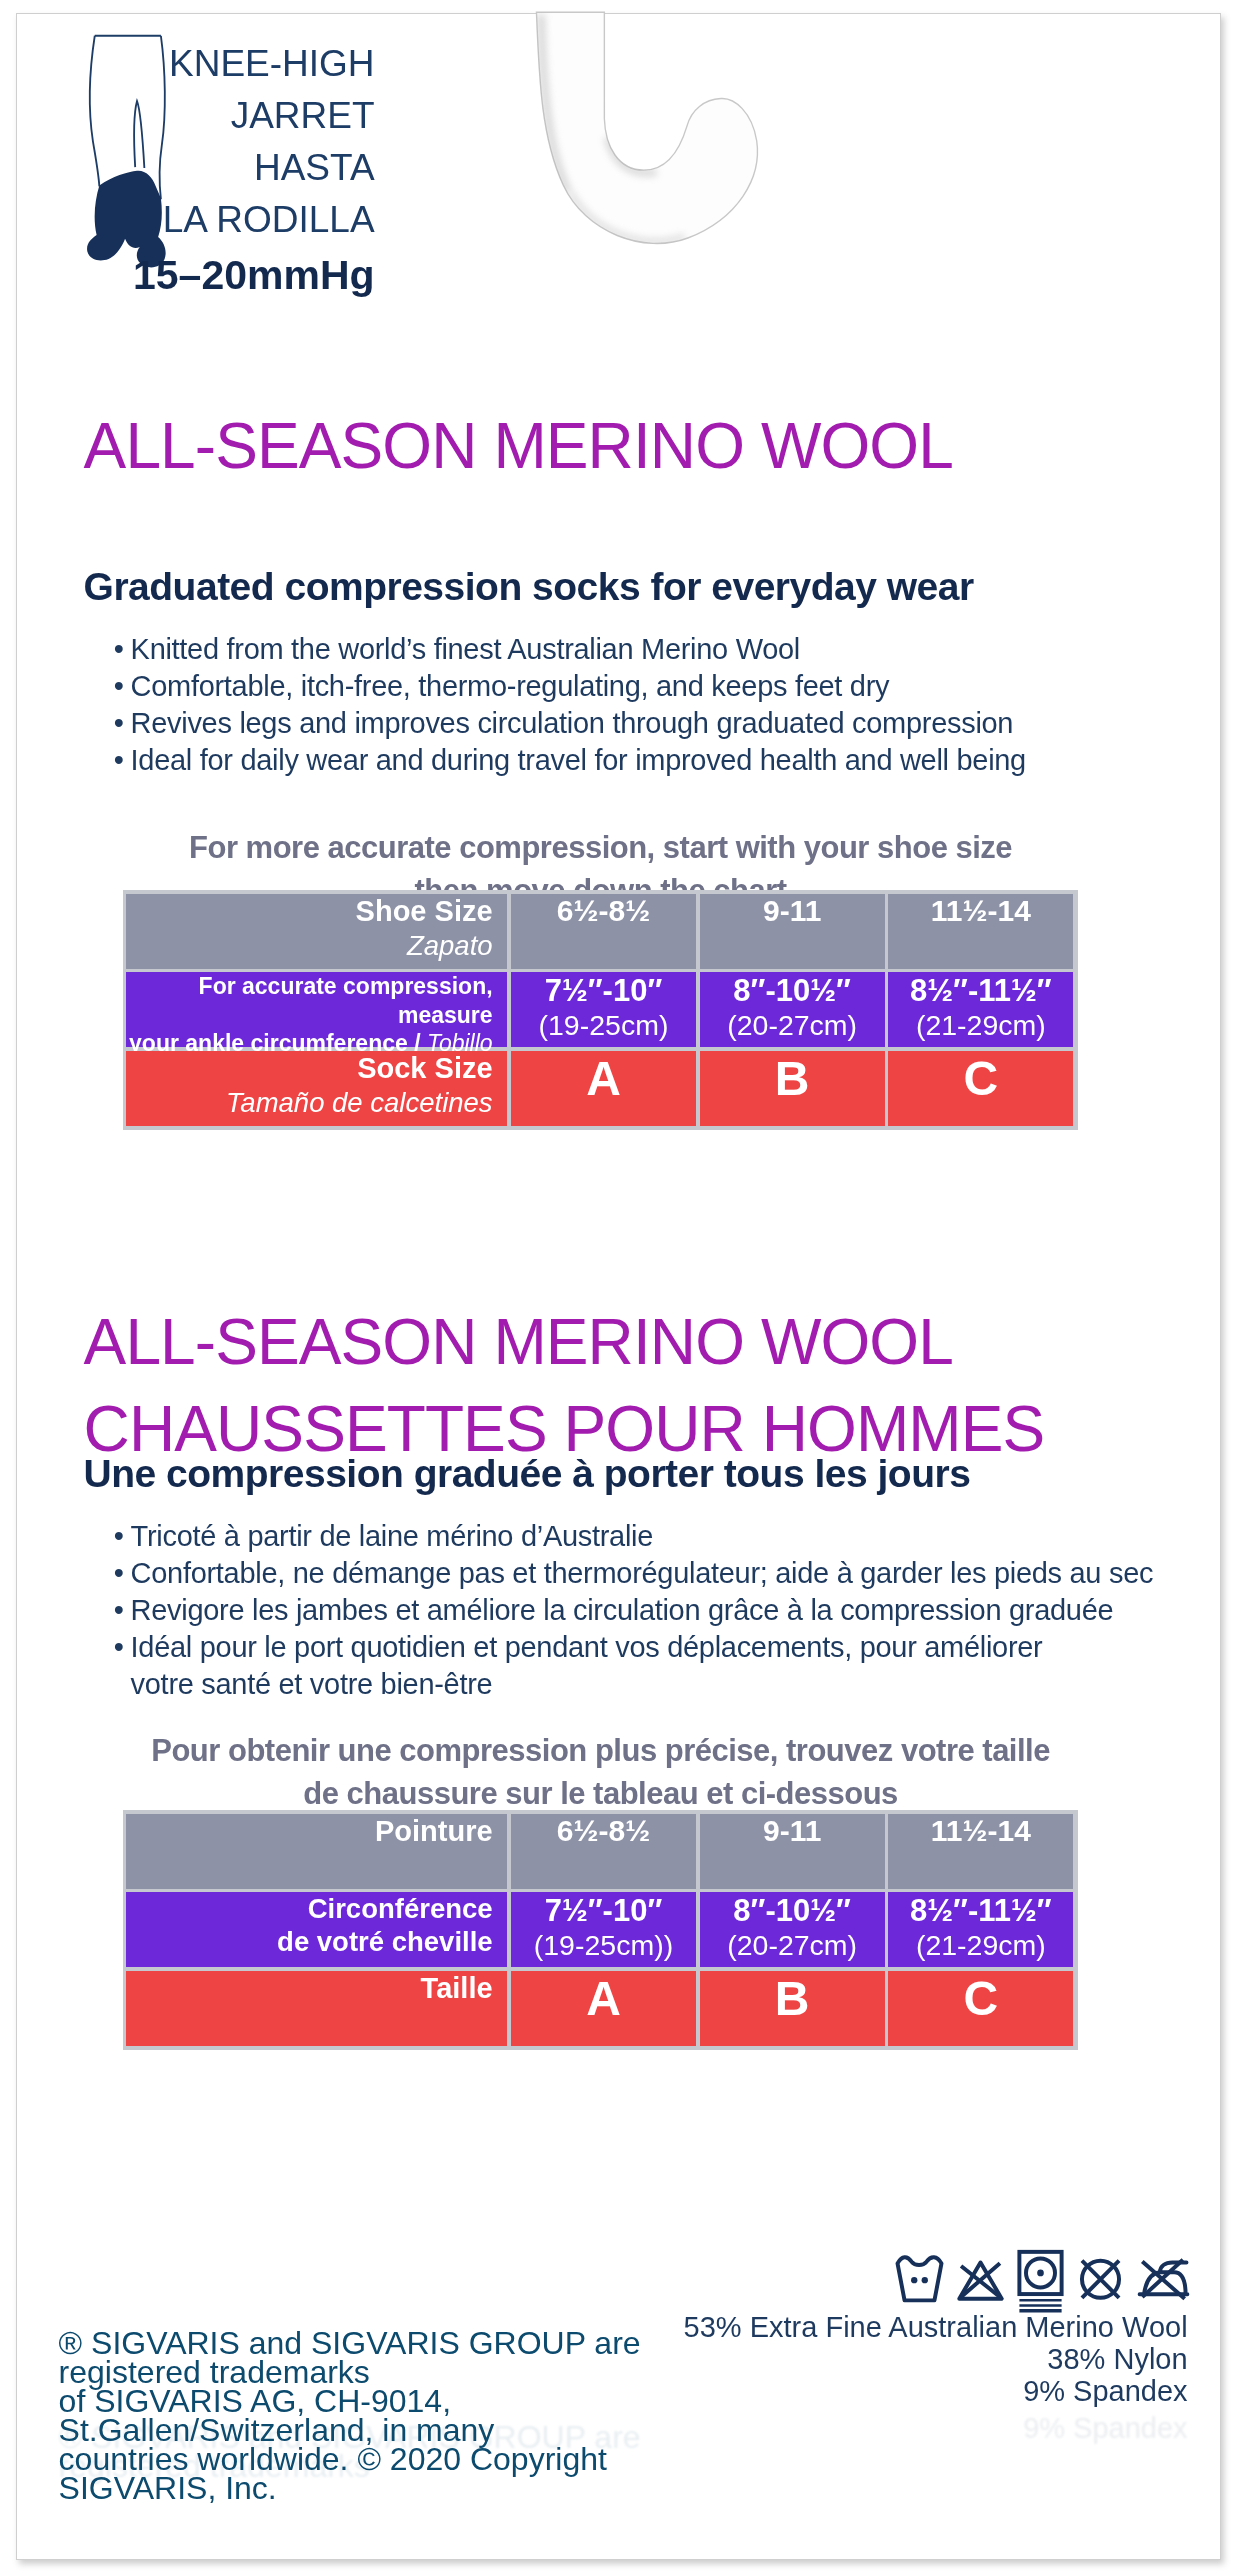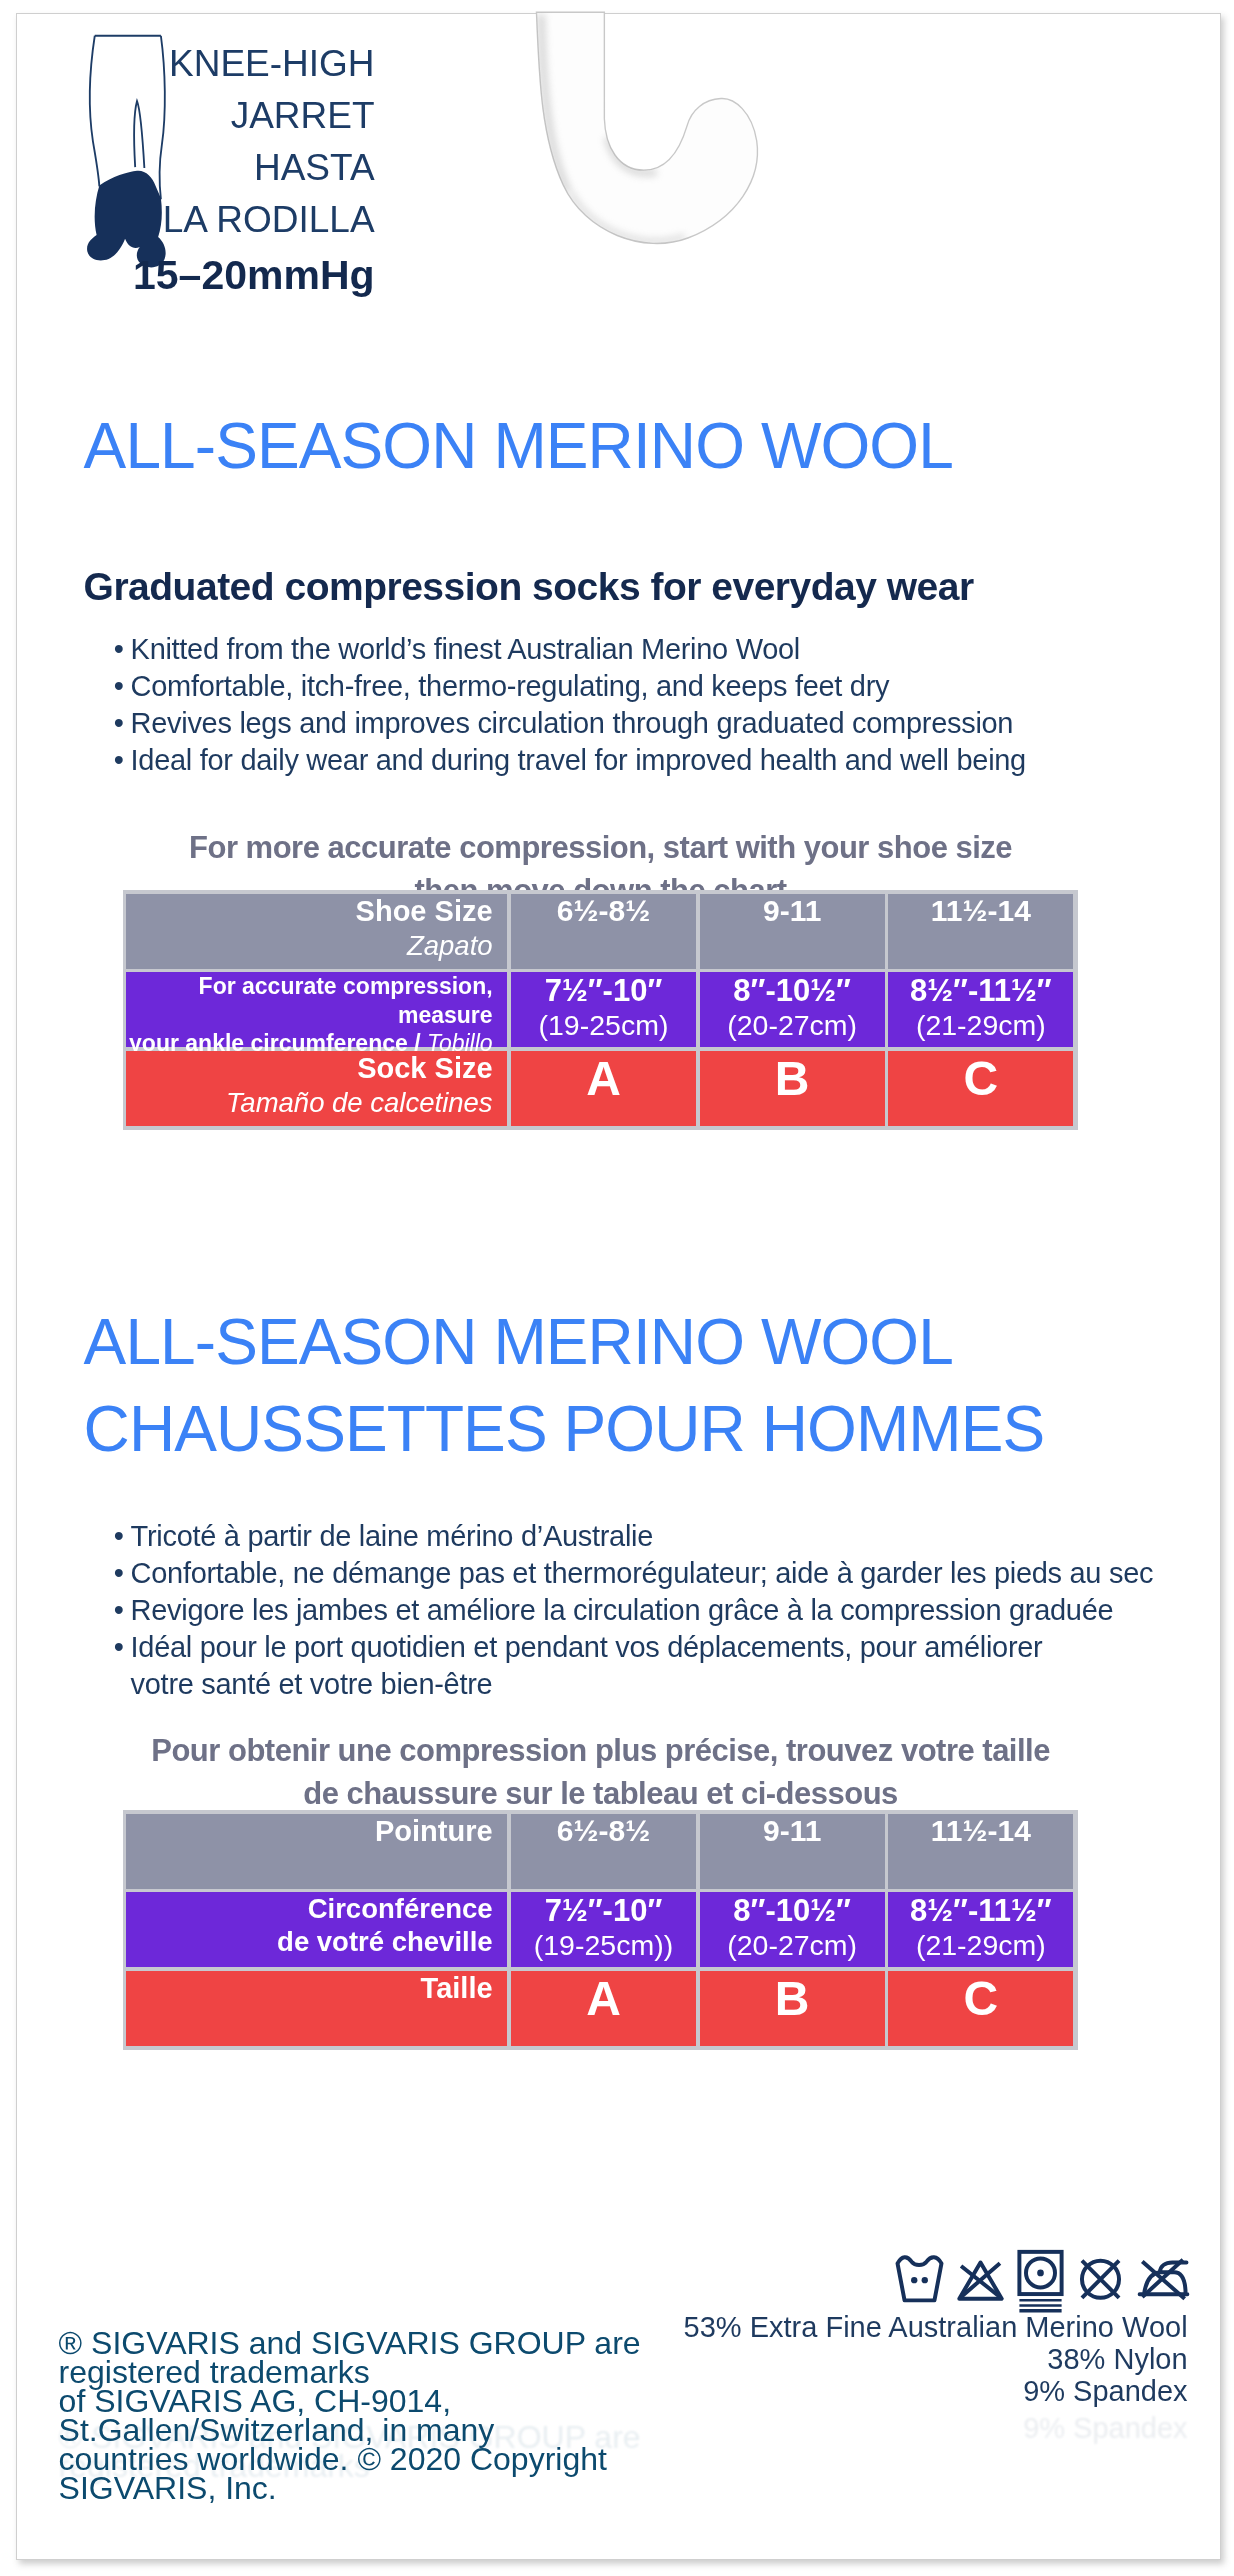--- a/index.html
+++ b/index.html
@@ -6,21 +6,21 @@
   body{font-family:"Liberation Sans","DejaVu Sans",sans-serif;}
   #stage{position:relative;width:1235px;height:2576px;background:#ffffff;overflow:hidden;}
   #card{position:absolute;left:15.6px;top:13px;width:1203px;height:2545px;background:#ffffff;
         border:0.9px solid #cfcfcf;box-shadow:2.8px 3.7px 6.4px rgba(90,90,90,.30);}
   .abs{position:absolute;}
   
   .hdr-text{left:95px;top:24px;width:263px;text-align:right;color:#1d3c66;
             font-size:37px;line-height:52px;letter-spacing:0px;}
   .hdr-text .pressure{font-size:41px;font-weight:bold;color:#13294e;margin-top:2.8px;}
   
-  .big-title{left:67px;top:389px;width:1102px;color:#3b82f6;font-size:64px;line-height:87px;letter-spacing:-0.9px;}
+  .big-title{left:67px;top:389px;width:1102px;color:#a21caf;font-size:64px;line-height:87px;letter-spacing:-0.9px;}
   .subtitle{left:67px;width:1102px;color:#14294e;font-size:39px;font-weight:bold;letter-spacing:-0.5px;}
   .bullets{left:90px;width:1097px;color:#1e3a5f;font-size:29px;line-height:37px;letter-spacing:-0.3px;}
   .b-row{display:flex;}
   .b-dot{width:24px;flex:none;text-align:center;}
   .b-cont{padding-left:24px;}
   .intro{left:79px;width:1010px;text-align:center;color:#6e7187;font-weight:bold;
          font-size:31px;line-height:43px;letter-spacing:-0.5px;}
   
   .sizing{left:106px;width:948px;background:#c6c8cf;padding:3.7px;display:grid;
           grid-template-columns:381px 185px 185px 185px;grid-template-rows:75px 75px 75px;gap:3.7px;}
@@ -154,20 +154,21 @@
       </div>
       <div class="cell dat r3 size-letter">A</div>
       <div class="cell dat r3 size-letter">B</div>
       <div class="cell dat r3 size-letter">C</div>
     </div>
 
     <div class="abs big-title" style="top:1285px;">
       <div>ALL-SEASON MERINO WOOL</div>
       <div>CHAUSSETTES POUR HOMMES</div>
     </div>
+    <div class="abs subtitle" style="top:1438px;">Une compression graduée à porter tous les jours</div>
 
     <div class="abs bullets" style="top:1504px;">
       <div class="b-row">
         <span class="b-dot">•</span>
         <span>Tricoté à partir de laine mérino d’Australie</span>
       </div>
       <div class="b-row">
         <span class="b-dot">•</span>
         <span>Confortable, ne démange pas et thermorégulateur; aide à garder les pieds au sec</span>
       </div>

